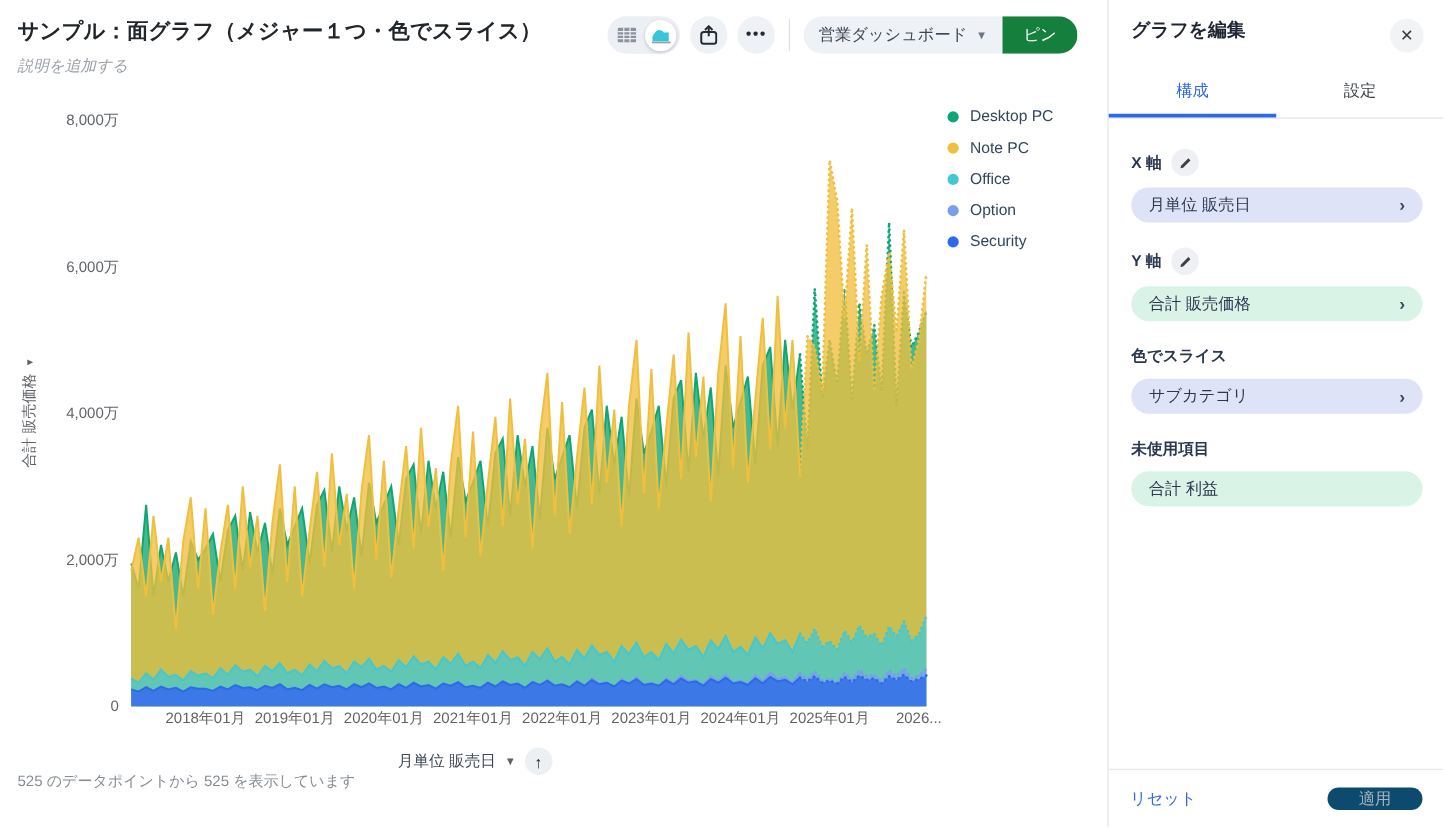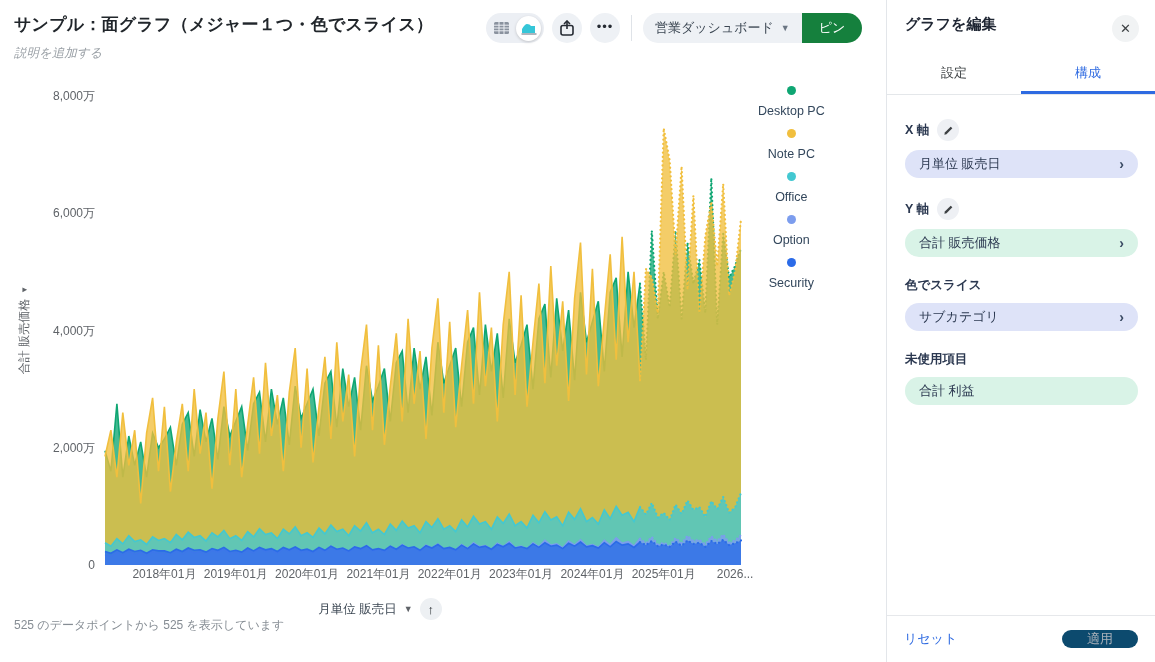--- a/index.html
+++ b/index.html
@@ -17,21 +17,21 @@
   .dots{font-size:13px;letter-spacing:1px;color:#262b33;margin-top:-4px;}
   .tb-divider{width:1px;height:26px;background:#dfe3e8;margin:0 3px;}
   .combo{height:30px;border-radius:15px;overflow:hidden;display:flex;}
   .combo-dd{background:#eef1f5;display:flex;align-items:center;gap:7px;padding:0 12px;font-size:13px;color:#3c4753;cursor:pointer;}
   .combo-dd .caret{font-size:9px;color:#6b7683;}
   .combo-pin{background:#15803d;color:#fff;display:flex;align-items:center;padding:0 17px;font-size:13px;cursor:pointer;}
   
   .chart-svg{position:absolute;left:0;top:80px;}
   .tick{font-family:"Liberation Sans","DejaVu Sans",sans-serif;font-size:12px;fill:#5f6368;}
   .legend{position:absolute;left:758px;top:86px;}
-  .legend-row{display:flex;align-items:center;gap:9px;margin-bottom:11px;cursor:pointer;flex-direction:column;}
+  .legend-row{display:flex;align-items:center;gap:9px;margin-bottom:11px;cursor:pointer;}
   .legend-dot{width:9px;height:9px;border-radius:50%;flex:none;}
   .legend-label{font-size:12.5px;color:#33475c;}
   .y-axis-title{position:absolute;left:24px;top:330px;transform:translate(-50%,-50%) rotate(-90deg);white-space:nowrap;font-size:12px;color:#5f6368;display:flex;align-items:center;gap:5px;cursor:pointer;}
   .y-axis-title .caret{font-size:8px;color:#5f6368;}
   .x-axis-title{position:absolute;left:0;top:598px;width:760px;display:flex;align-items:center;justify-content:center;gap:7px;}
   .x-axis-title .lbl{font-size:12.5px;color:#3c4753;cursor:pointer;}
   .x-axis-title .caret{font-size:9px;color:#5f6368;cursor:pointer;}
   .up-btn{width:22px;height:22px;border-radius:50%;background:#edf0f3;display:flex;align-items:center;justify-content:center;font-size:13px;color:#21262b;cursor:pointer;}
   .status{position:absolute;left:14px;top:617px;font-size:12px;color:#868d94;}
   
@@ -178,22 +178,22 @@
   </div>
 
   <div class="panel">
     <div class="panel-header">
       <span class="panel-title">グラフを編集</span>
       <span class="close-btn">
         <span>✕</span>
       </span>
     </div>
     <div class="tabs">
+      <div class="tab active">構成</div>
       <div class="tab">設定</div>
-      <div class="tab active">構成</div>
     </div>
     <div class="fields">
 
       <div class="field-label-row">
         <span class="field-label">X 軸</span>
         <span class="pencil-btn">
           <svg width="11" height="11" viewBox="0 0 12 12">
             <path d="M1.5 10.5 L2 8.2 L8.4 1.8 L10.2 3.6 L3.8 10 Z" fill="#3c4043"></path>
           </svg>
         </span>

